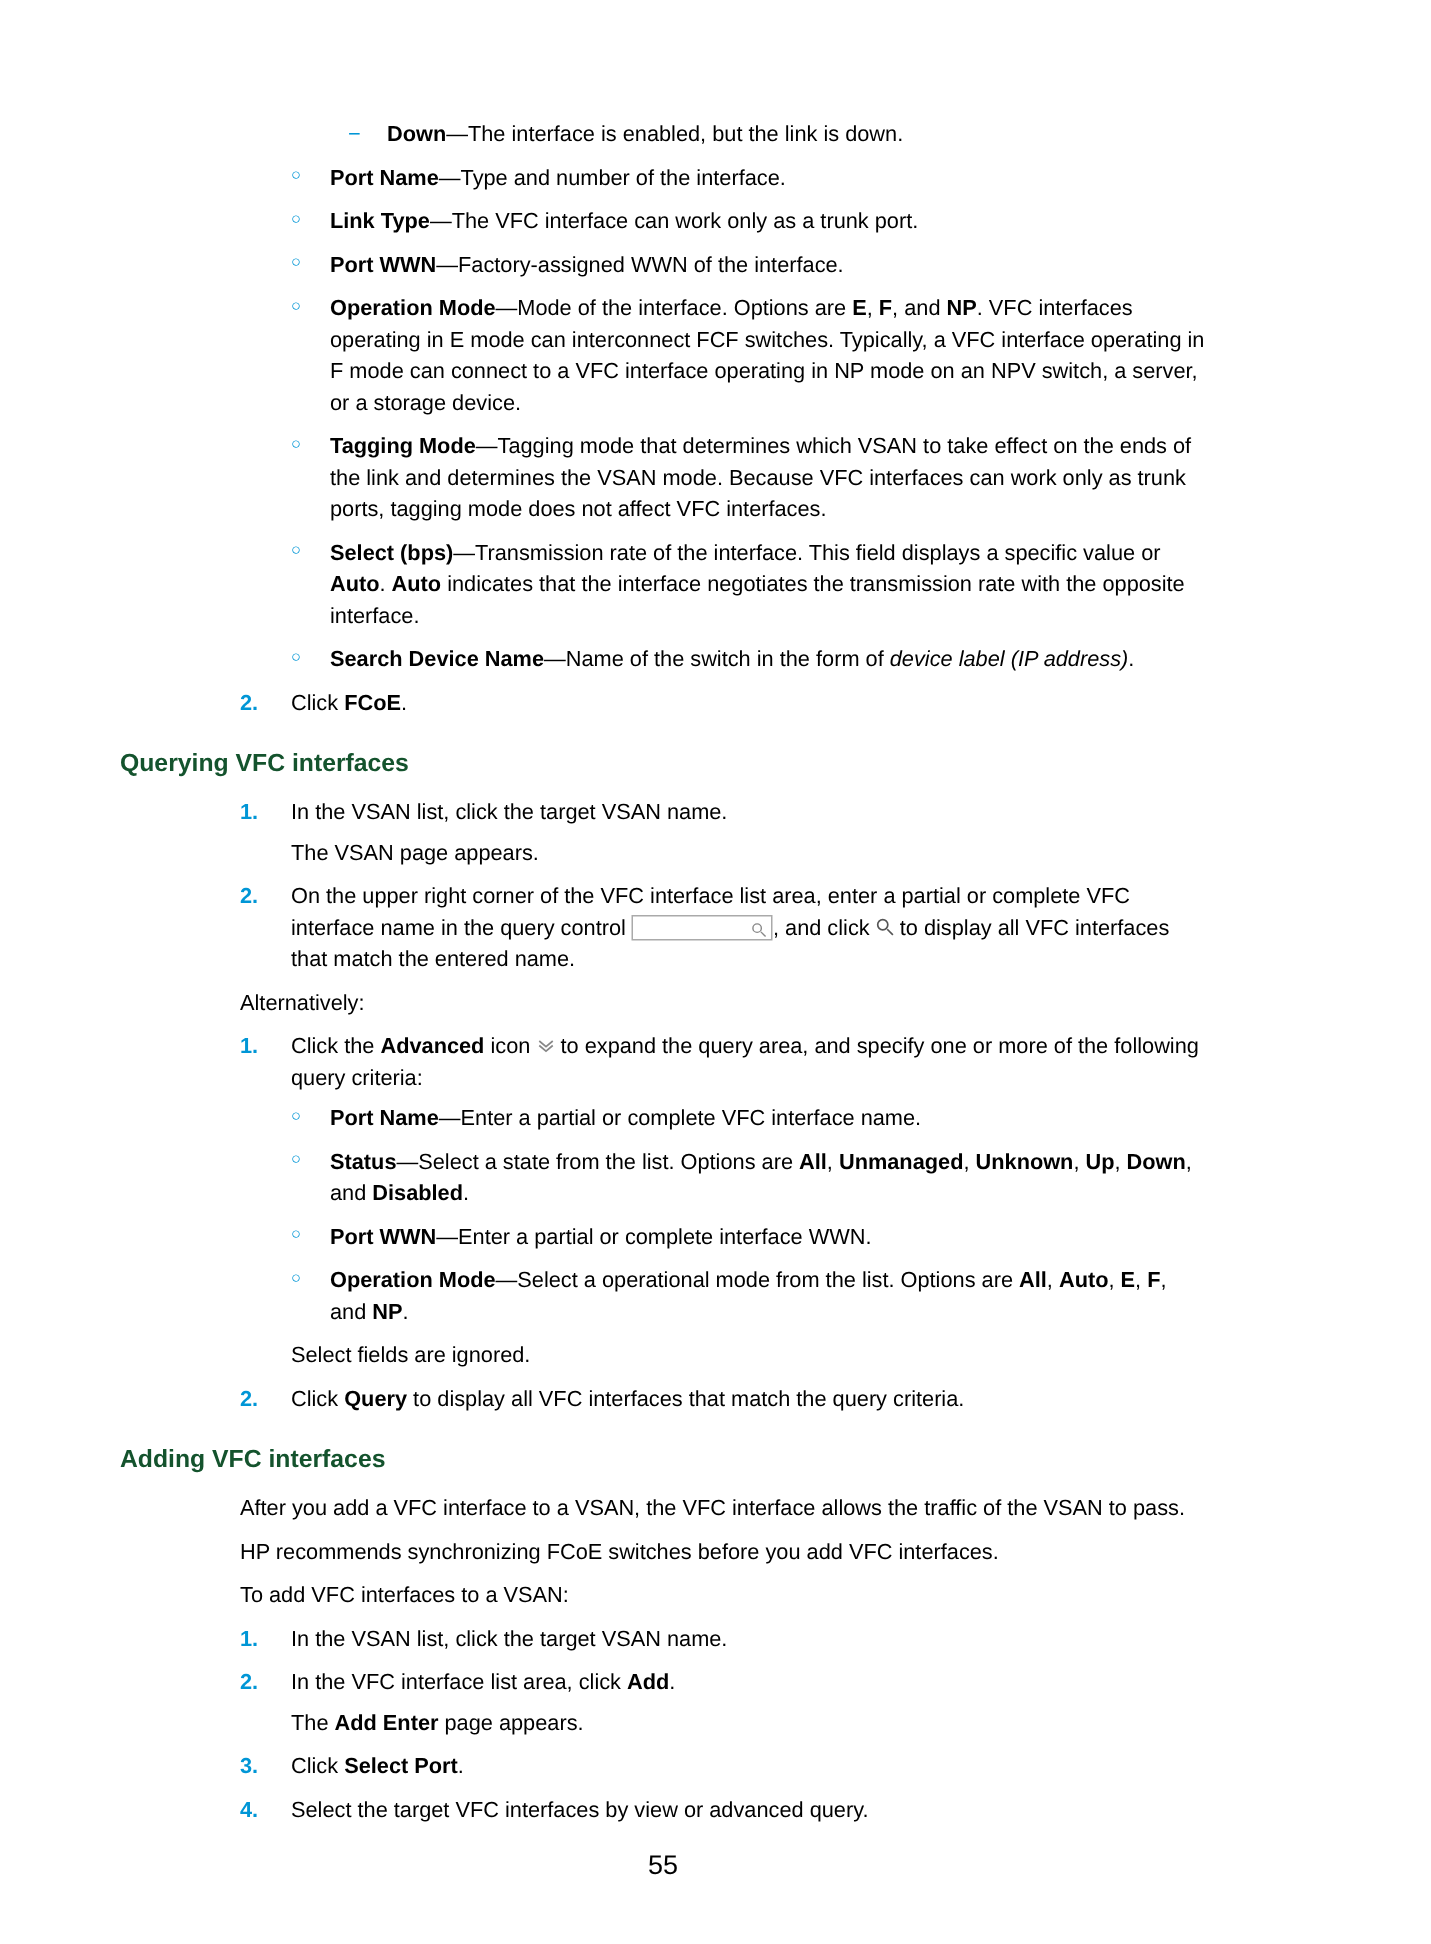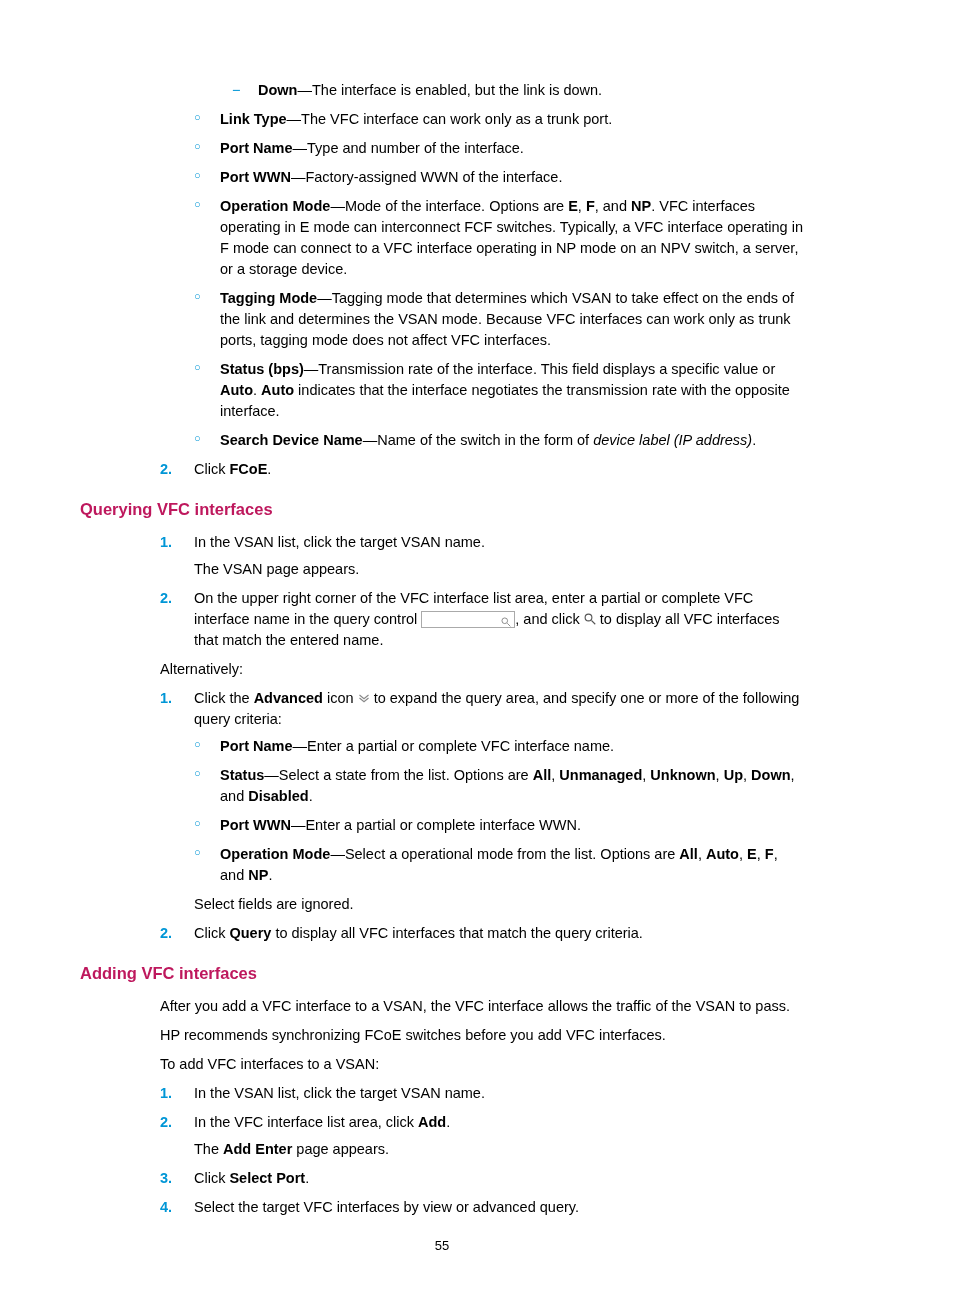--- a/index.html
+++ b/index.html
@@ -15,21 +15,21 @@
     width: 884px;
     min-height: 1296px;
     box-sizing: border-box;
     padding: 80px 80px 50px 80px;
     position: relative;
   }
   .content {
     margin-left: 0;
   }
   h2.section {
-    color: #be185d;
+    color: #14532d;
     font-size: 16.5px;
     font-weight: bold;
     margin: 18px 0 10px 0;
   }
   ol.num {
     list-style: none;
     padding-left: 0;
     margin: 0 0 0 80px;
   }
   ol.num > li {
@@ -113,55 +113,55 @@
     vertical-align: middle;
     position: relative;
     top: -1px;
   }
   .pagenum {
     position: absolute;
     bottom: 40px;
     left: 0;
     right: 0;
     text-align: center;
-    font-size: 13px;
+    font-size: 18px;
   }
 </style>
 </head>
 <body>
 
 <div class="page">
   <div class="content">
 
     <ul class="dash">
       <li>
         <b>Down</b><span>—The interface is enabled, but the link is down.</span>
       </li>
     </ul>
 
     <ol class="num" style="margin-top:0;">
       <li style="padding-left:34px; margin:0;">
         <ul class="circ">
           <li>
+            <b>Port Name</b><span>—Type and number of the interface.</span>
+          </li>
+          <li>
             <b>Link Type</b><span>—The VFC interface can work only as a trunk port.</span>
           </li>
           <li>
-            <b>Port Name</b><span>—Type and number of the interface.</span>
-          </li>
-          <li>
             <b>Port WWN</b><span>—Factory-assigned WWN of the interface.</span>
           </li>
           <li>
             <b>Operation Mode</b><span>—Mode of the interface. Options are </span><b>E</b><span>, </span><b>F</b><span>, and </span><b>NP</b><span>. VFC interfaces operating in E mode can interconnect FCF switches. Typically, a VFC interface operating in F mode can connect to a VFC interface operating in NP mode on an NPV switch, a server, or a storage device.</span>
           </li>
           <li>
             <b>Tagging Mode</b><span>—Tagging mode that determines which VSAN to take effect on the ends of the link and determines the VSAN mode. Because VFC interfaces can work only as trunk ports, tagging mode does not affect VFC interfaces.</span>
           </li>
           <li>
-            <b>Status (bps)</b><span>—Transmission rate of the interface. This field displays a specific value or </span><b>Auto</b><span>. </span><b>Auto</b><span> indicates that the interface negotiates the transmission rate with the opposite interface.</span>
+            <b>Select (bps)</b><span>—Transmission rate of the interface. This field displays a specific value or </span><b>Auto</b><span>. </span><b>Auto</b><span> indicates that the interface negotiates the transmission rate with the opposite interface.</span>
           </li>
           <li>
             <b>Search Device Name</b><span>—Name of the switch in the form of </span><em>device label (IP address)</em><span>.</span>
           </li>
         </ul>
       </li>
       <li>
         <span class="marker">2.</span>
         <span>Click </span><b>FCoE</b><span>.</span>
       </li>

